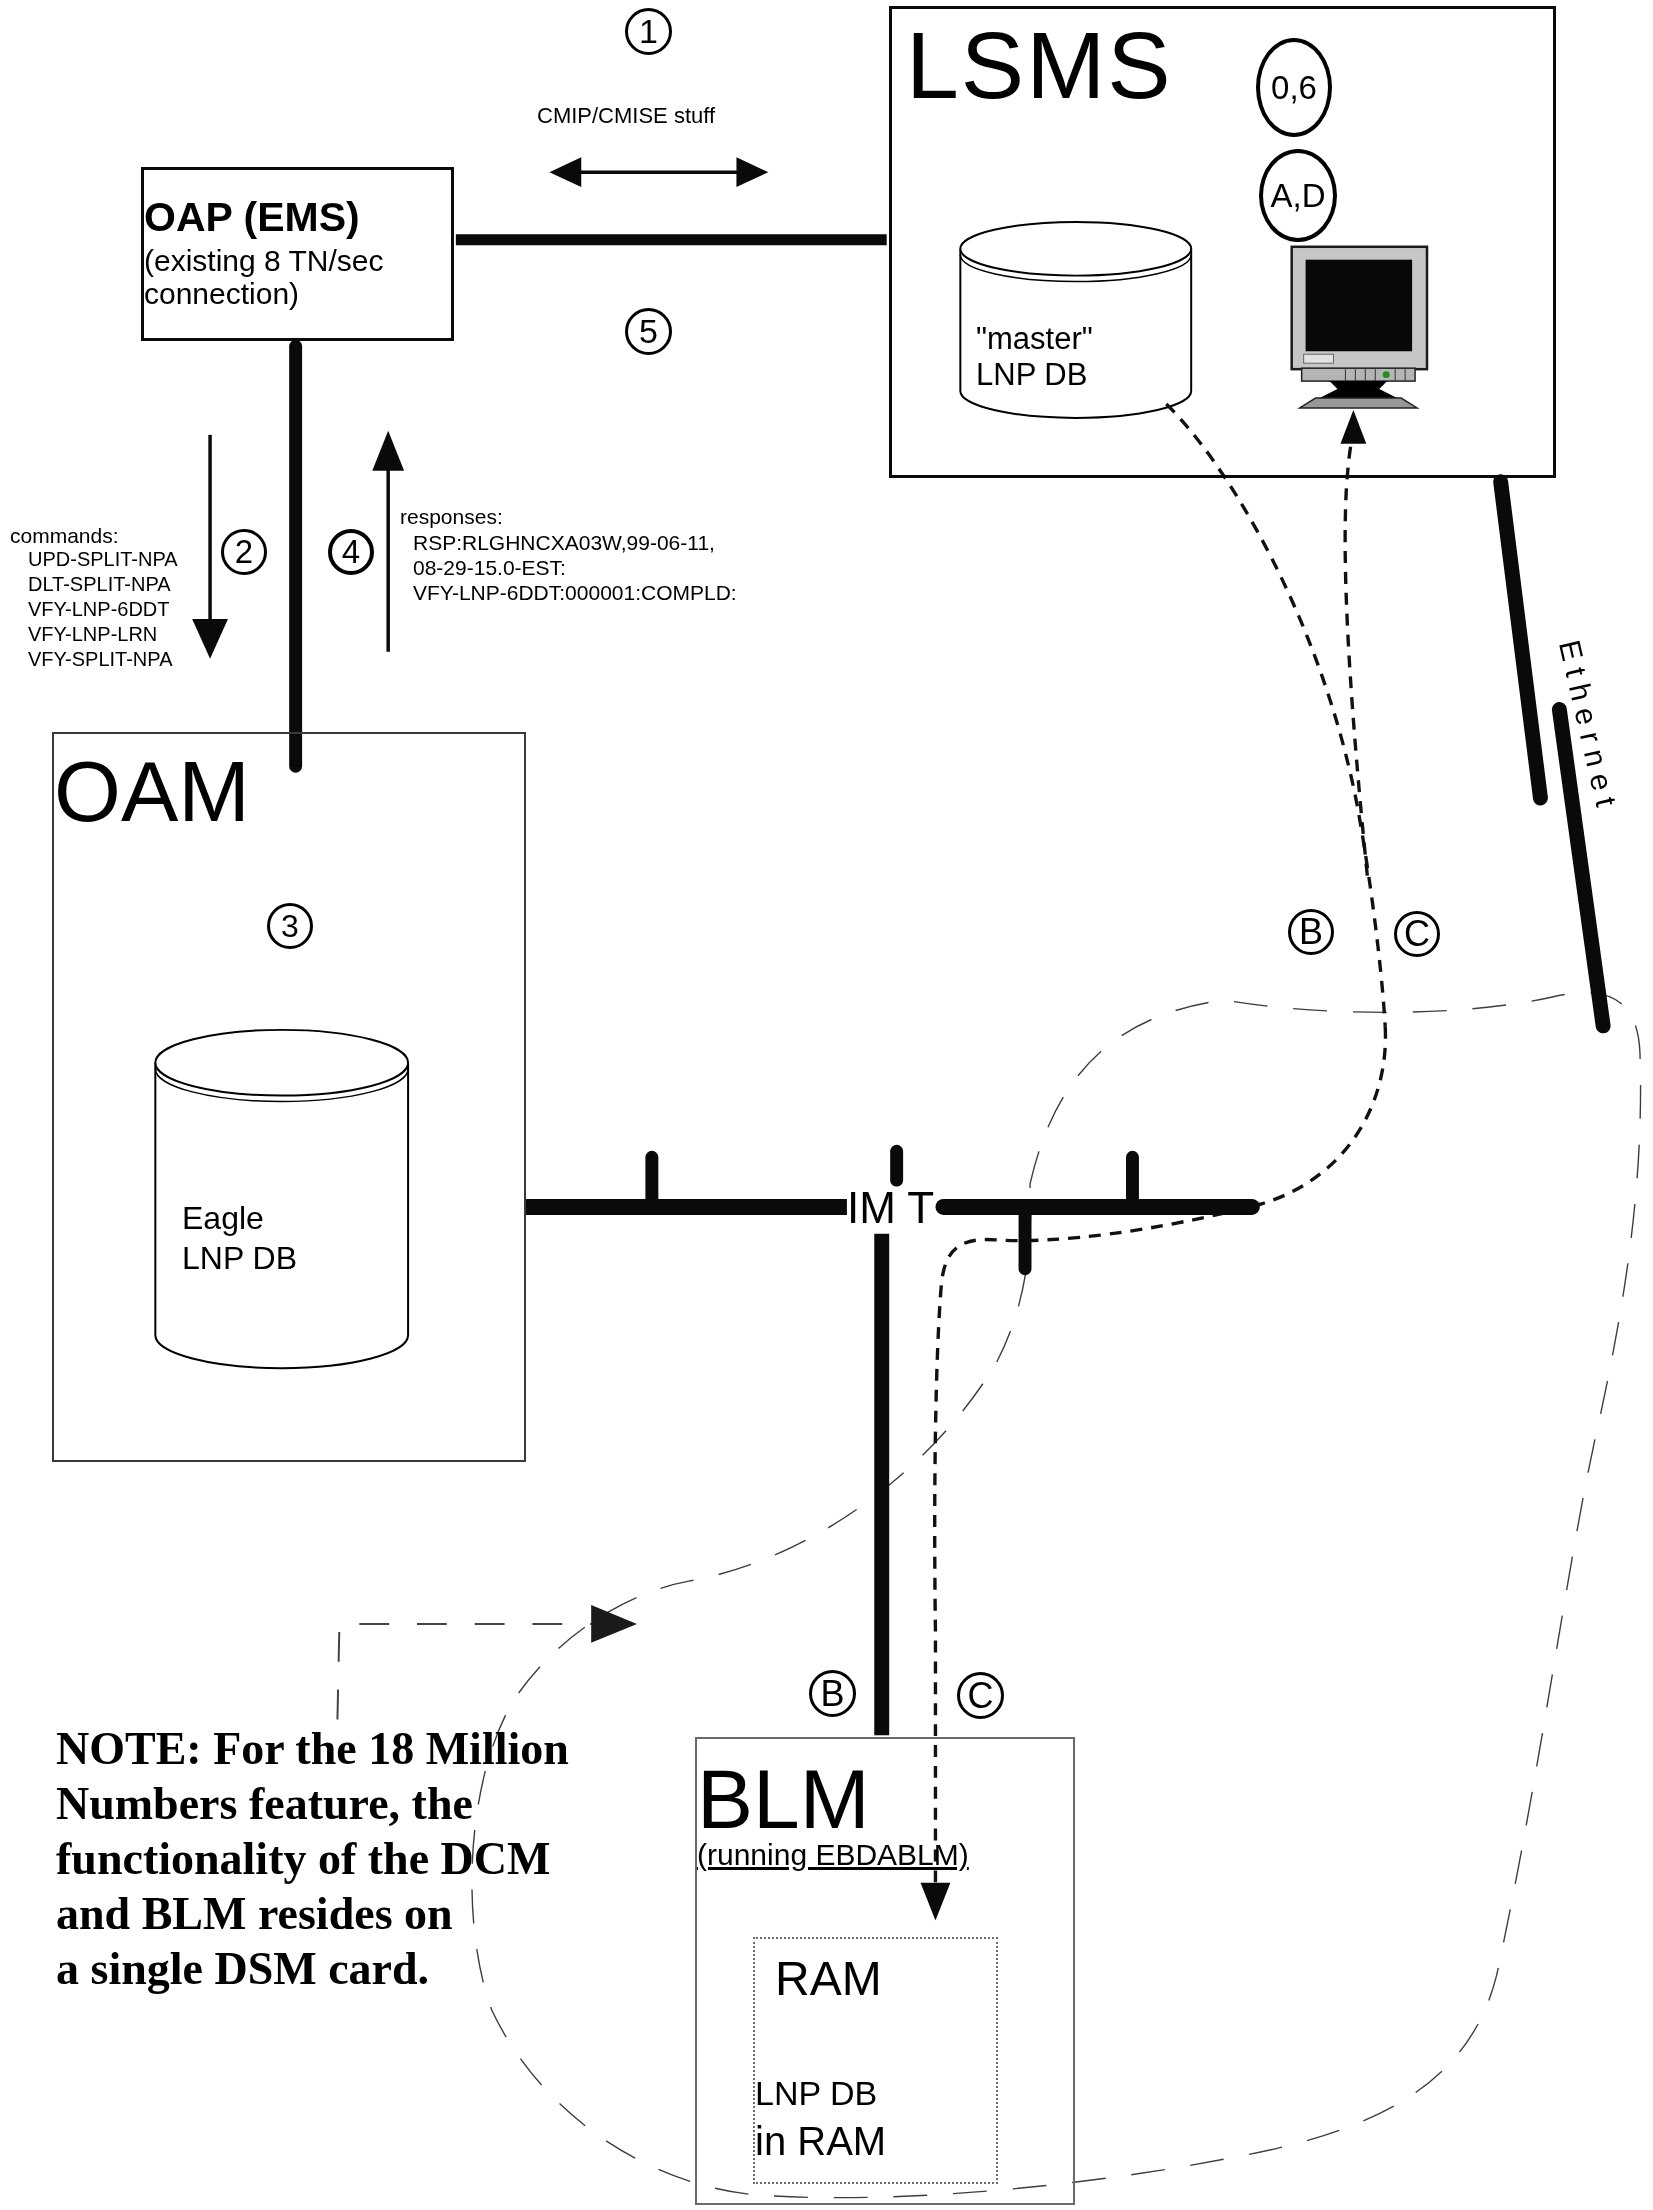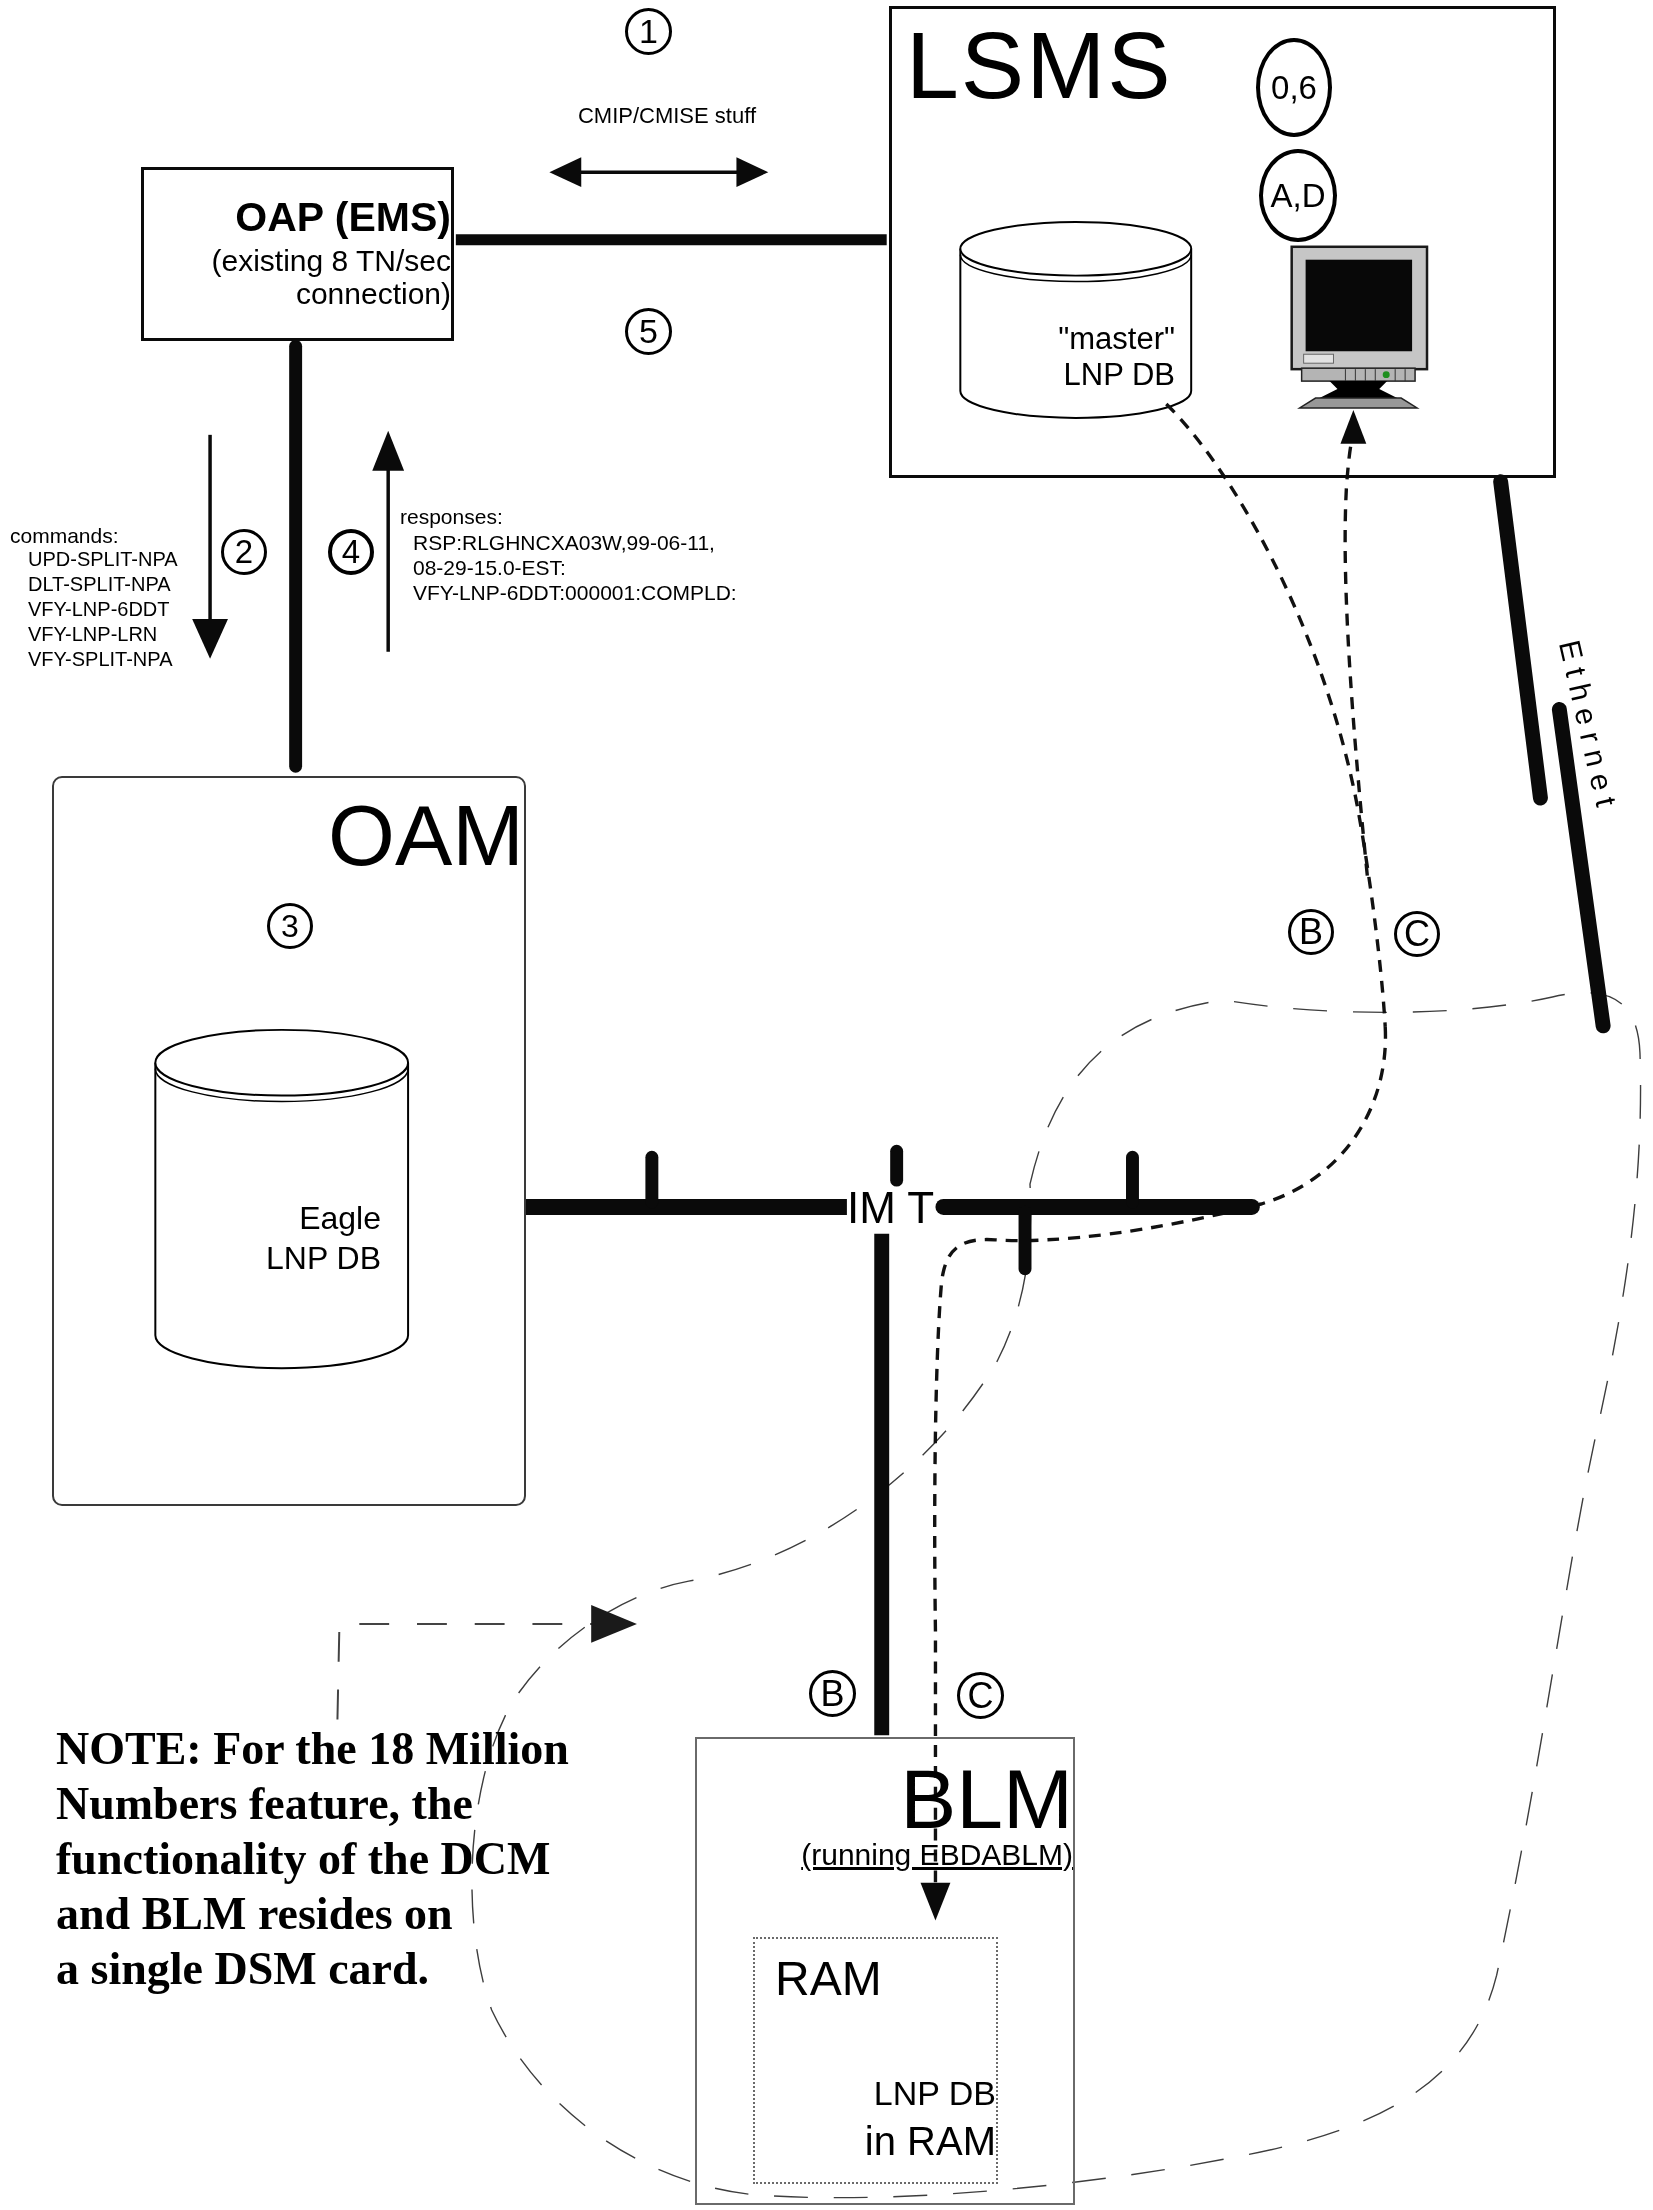--- a/index.html
+++ b/index.html
@@ -5,21 +5,21 @@
   html,body{margin:0;padding:0;background:#fff;}
   #page{position:relative;width:1654px;height:2211px;background:#fff;overflow:hidden;
         font-family:"Liberation Sans",sans-serif;color:#000;}
   #lines{position:absolute;left:0;top:0;width:1654px;height:2211px;}
   .box{position:absolute;box-sizing:border-box;background:transparent;}
   .bk3{border:3px solid #0a0a0a;}
   .bk2{border:2px solid #3a3a3a;}
   .bg2{border:2px solid #6a6a6a;}
   .bdot{border:2px dotted #6a6a6a;}
   .t{position:absolute;color:#000;white-space:nowrap;}
-  .ctr{text-align:right;}
+  .ctr{text-align:left;}
   .circ{position:absolute;box-sizing:border-box;border:3px solid #000;border-radius:50%;
         background:#fff;display:flex;align-items:center;justify-content:center;
         font-family:"Liberation Sans",sans-serif;}
   .b4{border-width:4px;}
   .lsms-title{font-size:95px;letter-spacing:2px;text-align:right;}
   .big-title{font-size:86px;font-weight:400;}
   .note{white-space:pre-line;font-family:"Liberation Serif",serif;font-weight:700;
         font-size:46px;line-height:55px;}
   .cmdline{font-size:20px;line-height:25px;margin-top:36px;}
   .rspline{font-size:21px;line-height:25px;}
@@ -138,21 +138,21 @@
   <div class="box bk3" style="left:889px;top:6px;width:667px;height:472px;">
     <div class="t lsms-title" style="left:14px;top:2px;">LSMS</div>
   </div>
 
   <div class="box bk3" style="left:141px;top:167px;width:313px;height:174px;">
     <div class="t ctr" style="left:0;top:24px;width:100%;font-size:41px;font-weight:700;">OAP (EMS)</div>
     <div class="t ctr" style="left:0;top:74px;width:100%;font-size:30px;">(existing 8 TN/sec</div>
     <div class="t ctr" style="left:0;top:107px;width:100%;font-size:30px;">connection)</div>
   </div>
 
-  <div class="box bk2" style="left:52px;top:776px;width:474px;height:730px;border-radius:10px;">
+  <div class="box bk2" style="left:52px;top:732px;width:474px;height:730px;">
     <div class="t ctr big-title" style="left:0;top:8px;width:100%;">OAM</div>
   </div>
 
 
   <div class="box bg2" style="left:695px;top:1737px;width:380px;height:468px;">
     <div class="t ctr" style="left:0;top:12px;width:100%;font-size:84px;">BLM</div>
     <div class="t ctr" style="left:0;top:99px;width:100%;font-size:30px;text-decoration:underline;">(running EBDABLM)</div>
   </div>
 
   <div class="box bdot" style="left:753px;top:1937px;width:245px;height:247px;">

